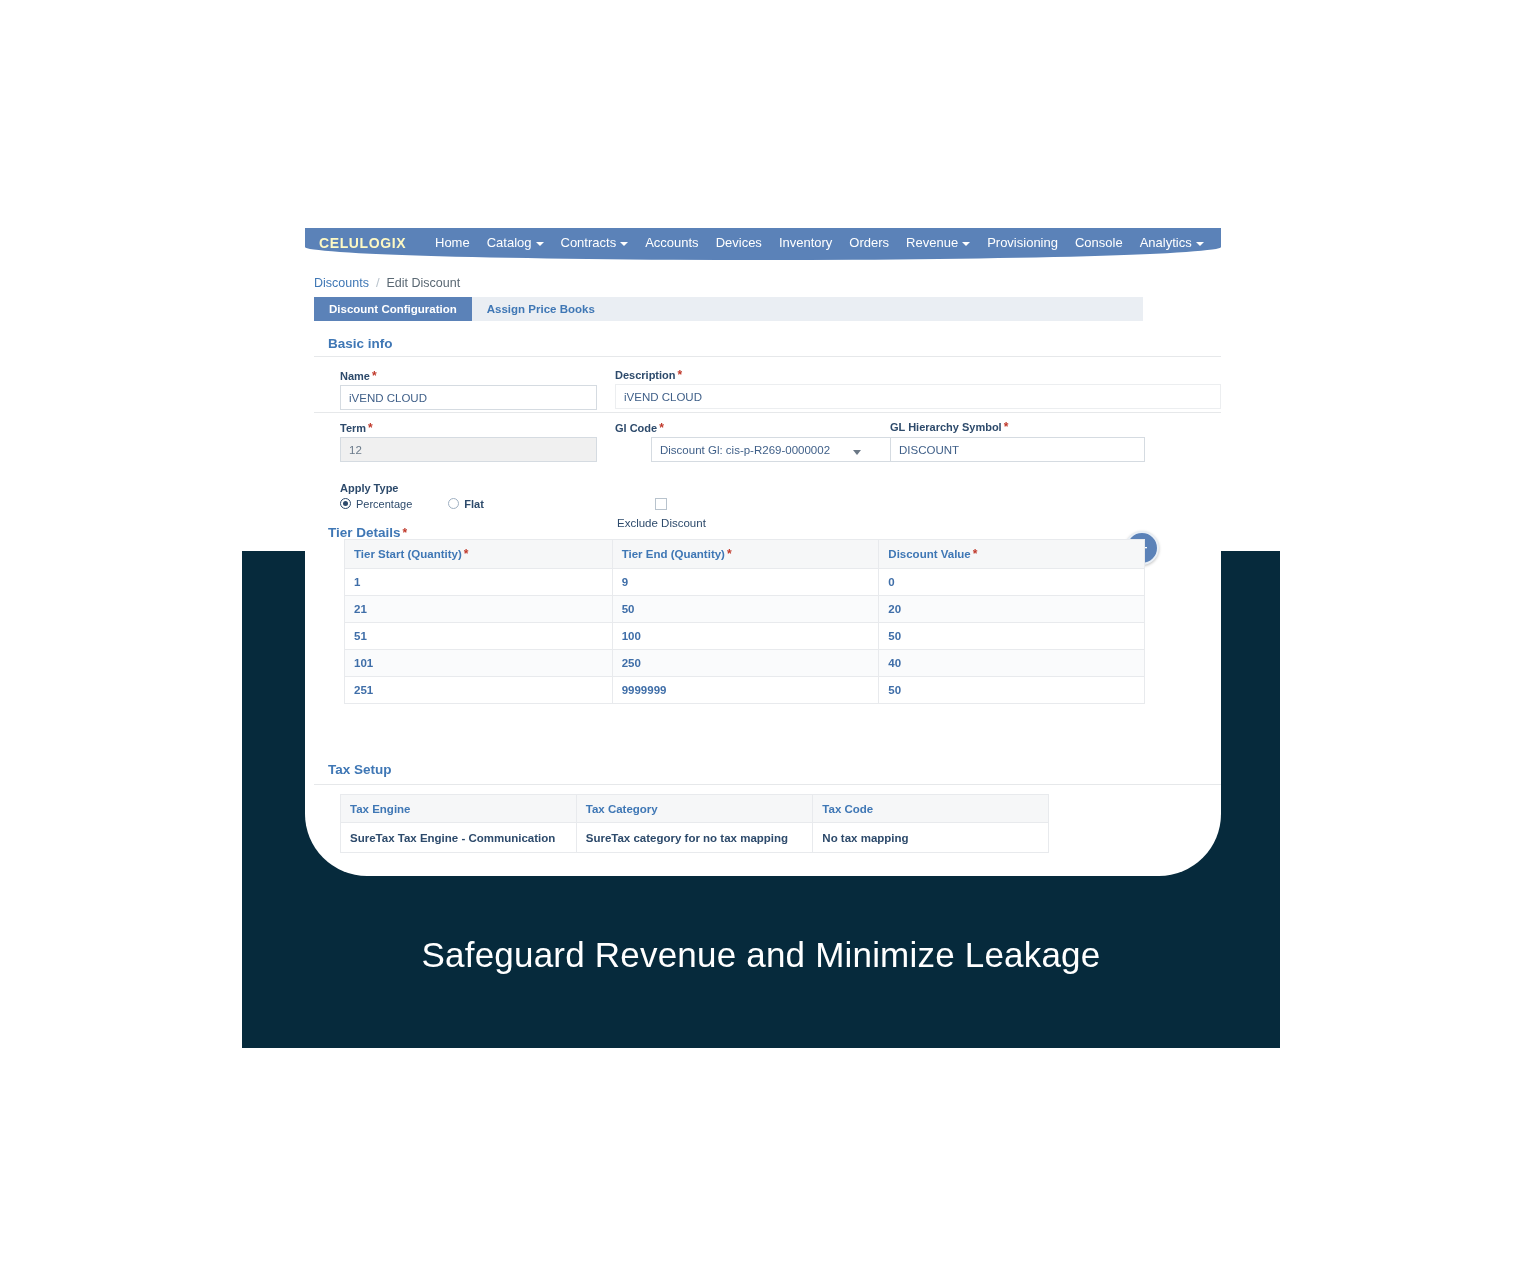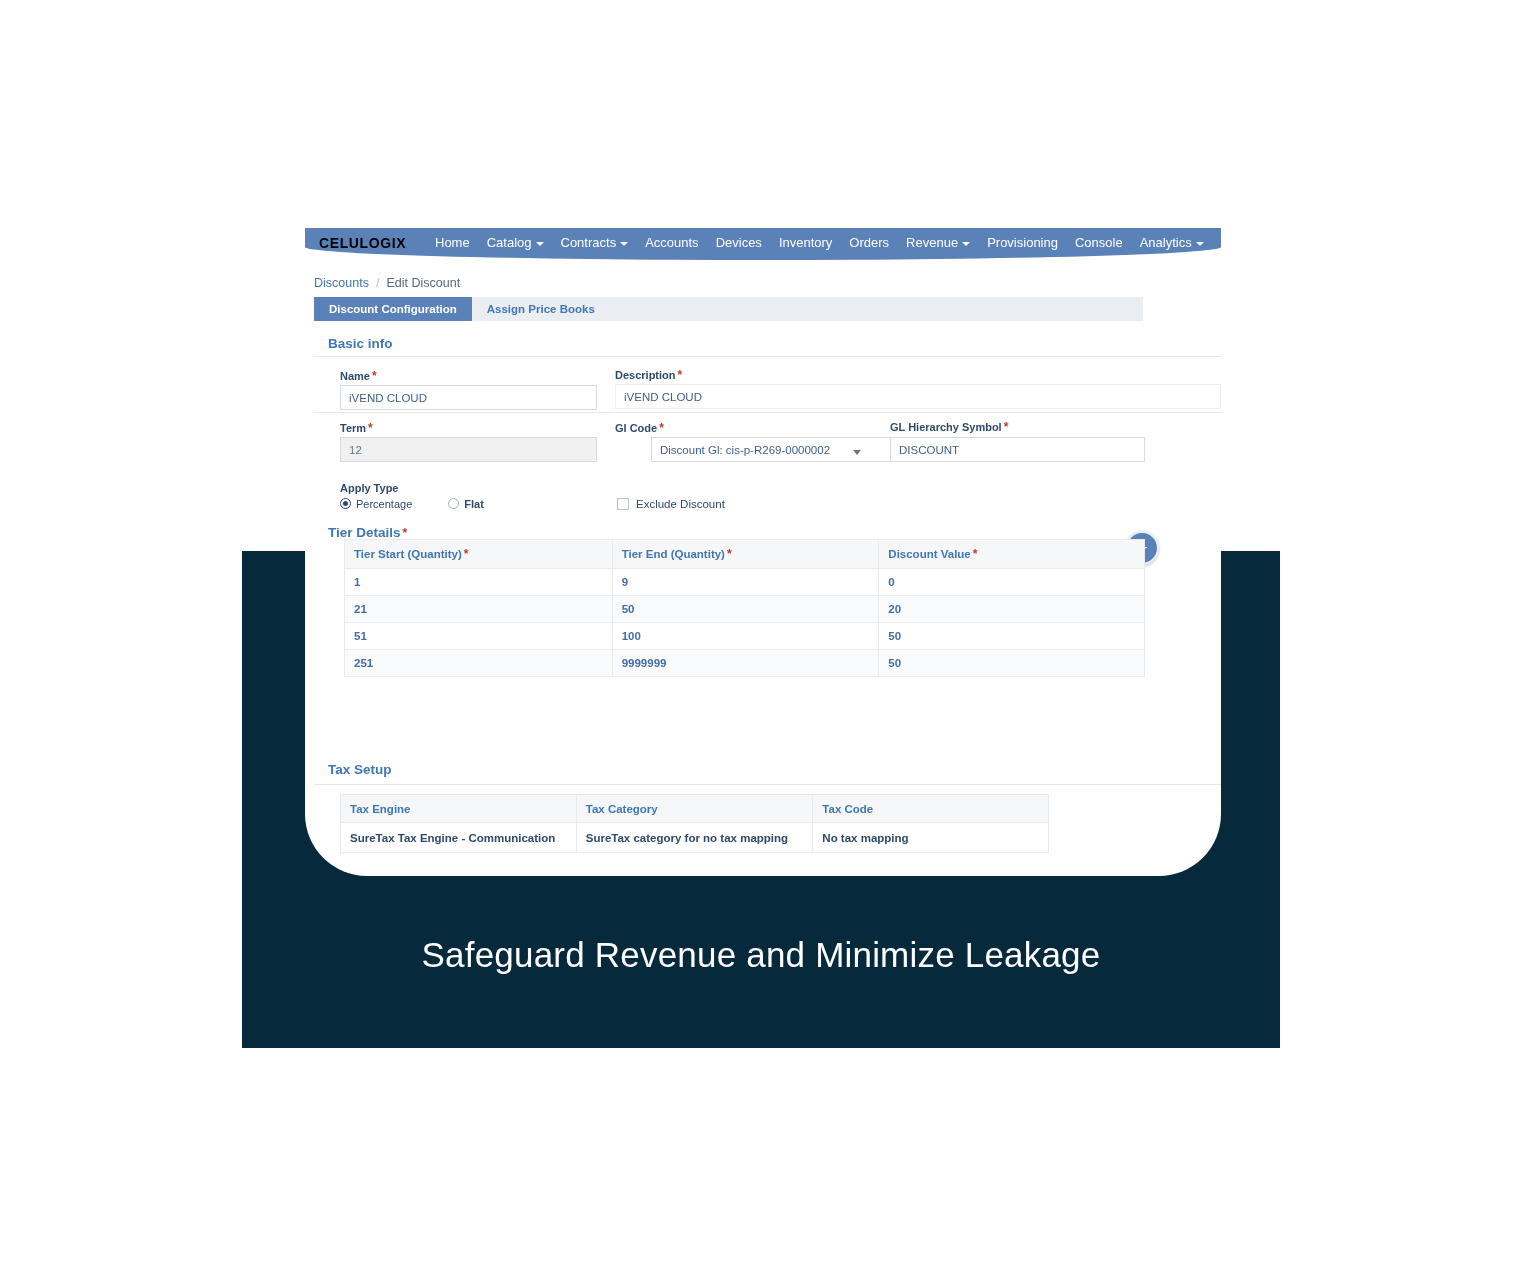--- a/index.html
+++ b/index.html
@@ -48,21 +48,21 @@
     position: absolute;
     left: 0; top: 0;
     width: 916px; height: 32px;
     background: #5b82b8;
     border-bottom-left-radius: 100% 26px;
     border-bottom-right-radius: 100% 26px;
   }
   .nav-logo {
     position: absolute;
     left: 14px; top: 7px;
-    color: #000000;
+    color: #fef9c3;
     font-size: 14px;
     font-weight: 700;
     letter-spacing: .6px;
   }
   .nav-items {
     position: absolute;
     left: 130px; top: 7px;
     display: flex;
     align-items: center;
     gap: 17px;
@@ -170,21 +170,21 @@
     display: inline-block; position: relative;
   }
   .radio.on { border-color: #2d4a6b; }
   .radio.on::after {
     content: ""; position: absolute;
     left: 2px; top: 2px; width: 5px; height: 5px;
     border-radius: 50%; background: #2d4a6b;
   }
   .radio-label { color: #2d4a6b; font-size: 11px; }
 
-  .check-row { position: absolute; display: flex; align-items: center; gap: 7px; cursor: pointer; }
+  .check-row { position: absolute; display: flex; align-items: center; gap: 7px; cursor: pointer; flex-direction: column; }
   .checkbox {
     width: 12px; height: 12px;
     border: 1px solid #b8c3cd; background: #fff;
     display: inline-block;
   }
   .check-label { color: #2d4a6b; font-size: 11.5px; }
 
   
   .tier-table {
     position: absolute;
@@ -370,20 +370,25 @@
             <td>21</td>
             <td>50</td>
             <td>20</td>
           </tr>
         <tr>
             <td>51</td>
             <td>100</td>
             <td>50</td>
           </tr>
         <tr>
+            <td>101</td>
+            <td>250</td>
+            <td>40</td>
+          </tr>
+        <tr>
             <td>251</td>
             <td>9999999</td>
             <td>50</td>
           </tr>
       </tbody>
     </table>
 
     <div class="section-title" style="left:23px; top:534px;">Tax Setup</div>
     <div class="hr" style="top:556px;"></div>
 

